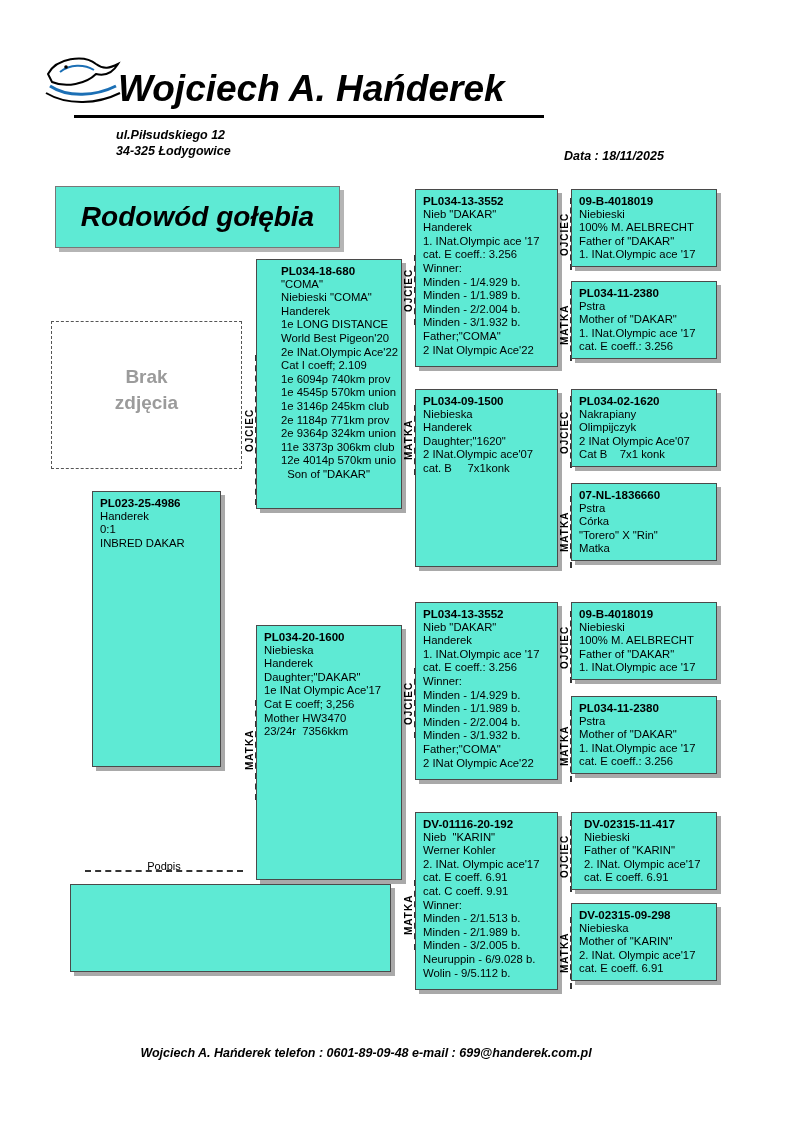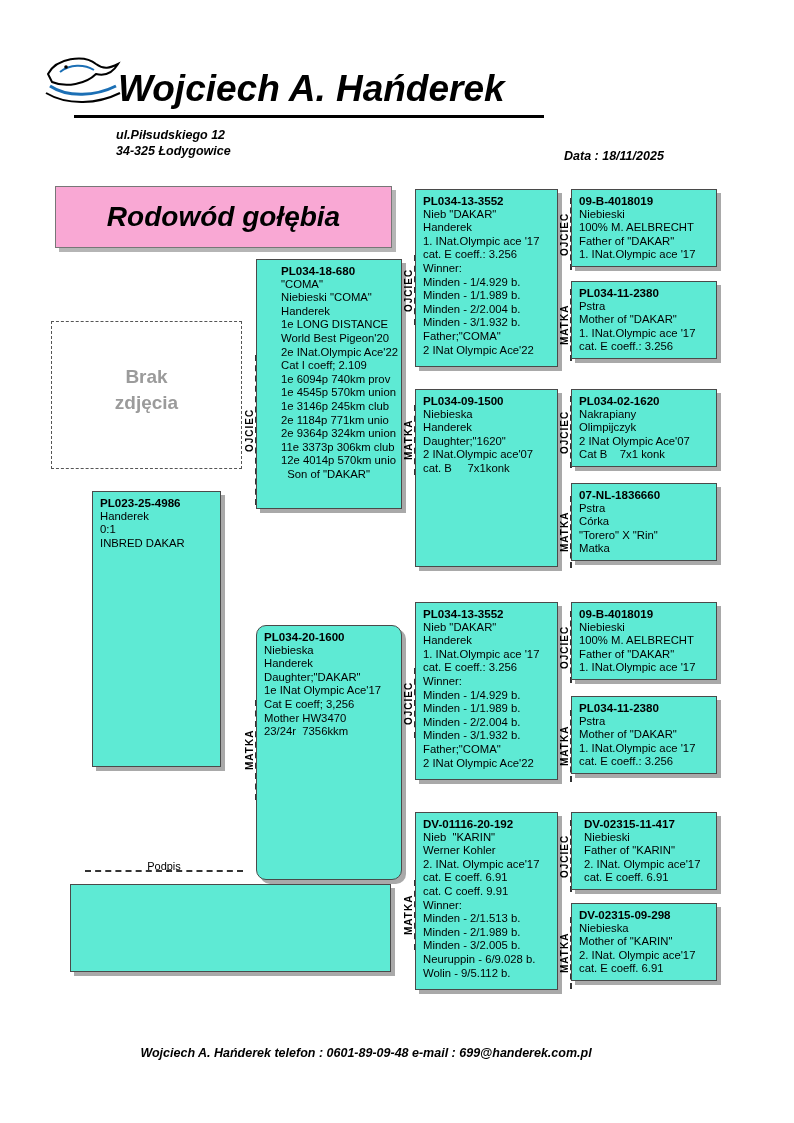--- a/index.html
+++ b/index.html
@@ -36,22 +36,22 @@
     font-size: 12.5px; font-style: italic; font-weight: bold;
   }
   .date-line {
     position: absolute; left: 564px; top: 149px;
     font-size: 12.5px; font-style: italic; font-weight: bold;
   }
 
   
   .title-box {
     position: absolute; left: 55px; top: 186px;
-    width: 337px; height: 62px;
-    background: #f9a8d4;
+    width: 285px; height: 62px;
+    background: #5eead4;
     border: 1px solid #777;
     box-shadow: 4px 4px 0 rgba(120,120,120,0.55);
   }
   .title-box span {
     position: absolute; left: 0; right: 0; top: 14px;
     text-align: center;
     font-size: 28px; font-weight: bold; font-style: italic;
   }
 
   
@@ -159,29 +159,29 @@
   <div class="ln">"COMA"</div>
   <div class="ln">Niebieski "COMA"</div>
   <div class="ln">Handerek</div>
   <div class="ln">1e LONG DISTANCE</div>
   <div class="ln">World Best Pigeon'20</div>
   <div class="ln">2e INat.Olympic Ace'22</div>
   <div class="ln">Cat I coeff; 2.109</div>
   <div class="ln">1e 6094p 740km prov</div>
   <div class="ln">1e 4545p 570km union</div>
   <div class="ln">1e 3146p 245km club</div>
-  <div class="ln">2e 1184p 771km unio</div>
+  <div class="ln">2e 1184p 771km prov</div>
   <div class="ln">2e 9364p 324km union</div>
   <div class="ln">11e 3373p 306km club</div>
   <div class="ln">12e 4014p 570km unio</div>
   <div class="ln">  Son of "DAKAR"</div>
 </div>
 
 <div class="vlabel" style="left:243px; top:700px; height:100px; width:14px;">MATKA</div>
-<div class="card" style="left:256px; top:625px; width:146px; height:255px;border-radius:10px;">
+<div class="card" style="left:256px; top:625px; width:146px; height:255px;">
   <div class="hd">PL034-20-1600</div>
   <div class="ln"></div>
   <div class="ln">Niebieska</div>
   <div class="ln">Handerek</div>
   <div class="ln">Daughter;"DAKAR"</div>
   <div class="ln">1e INat Olympic Ace'17</div>
   <div class="ln">Cat E coeff; 3,256</div>
   <div class="ln">Mother HW3470</div>
   <div class="ln">23/24r  7356kkm</div>
 </div>

